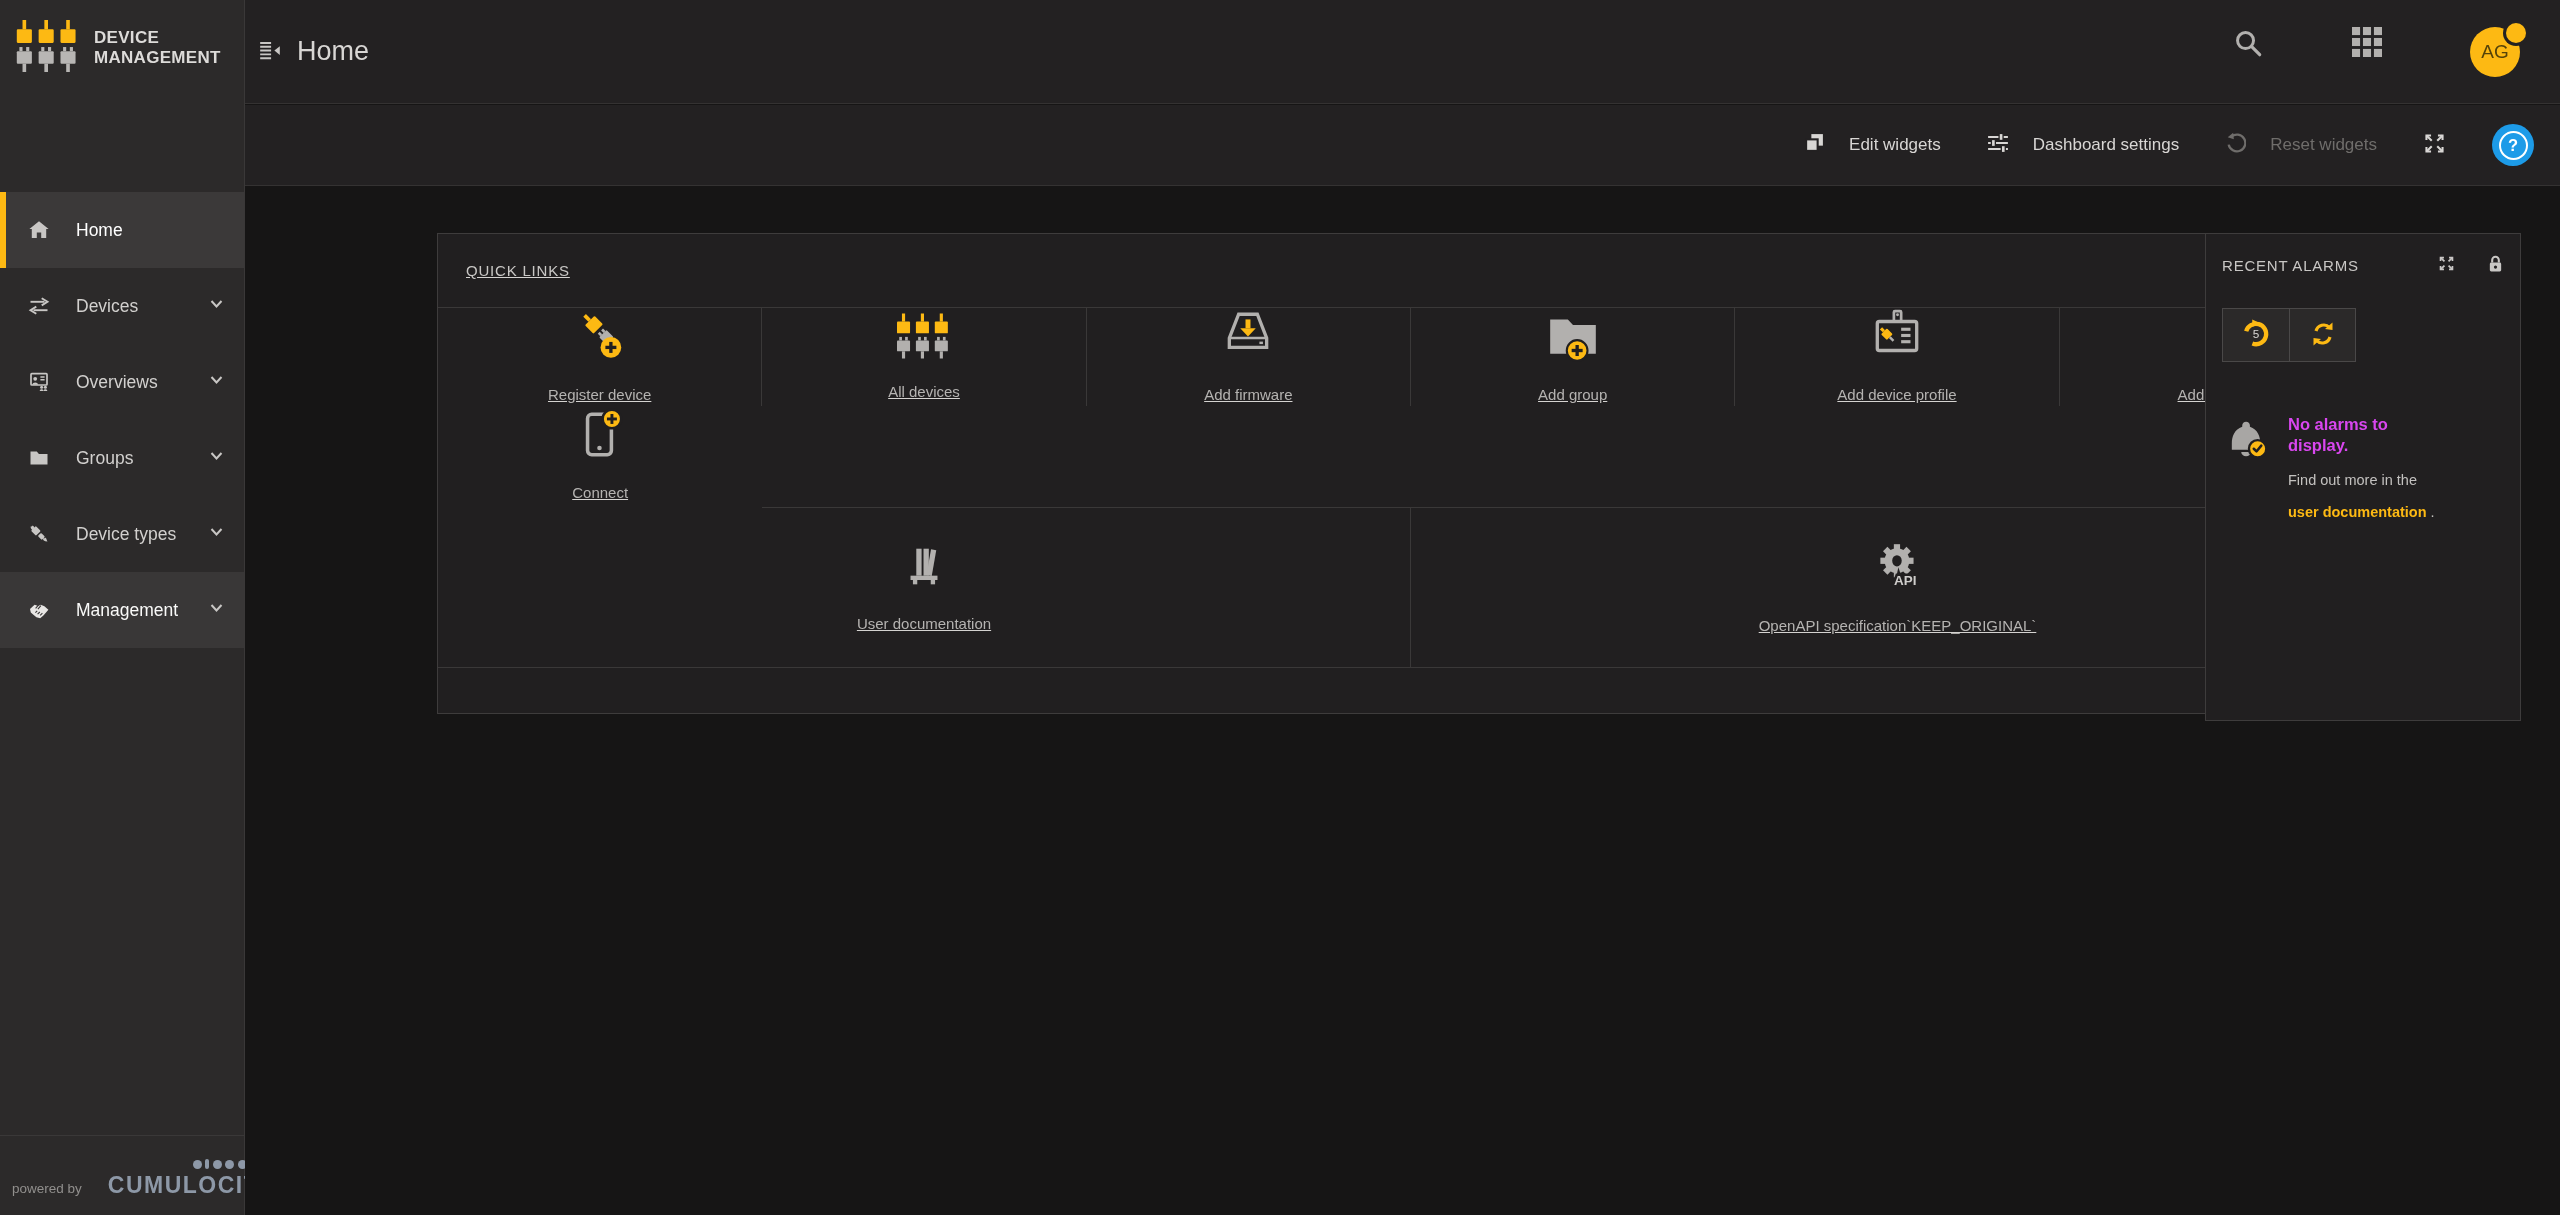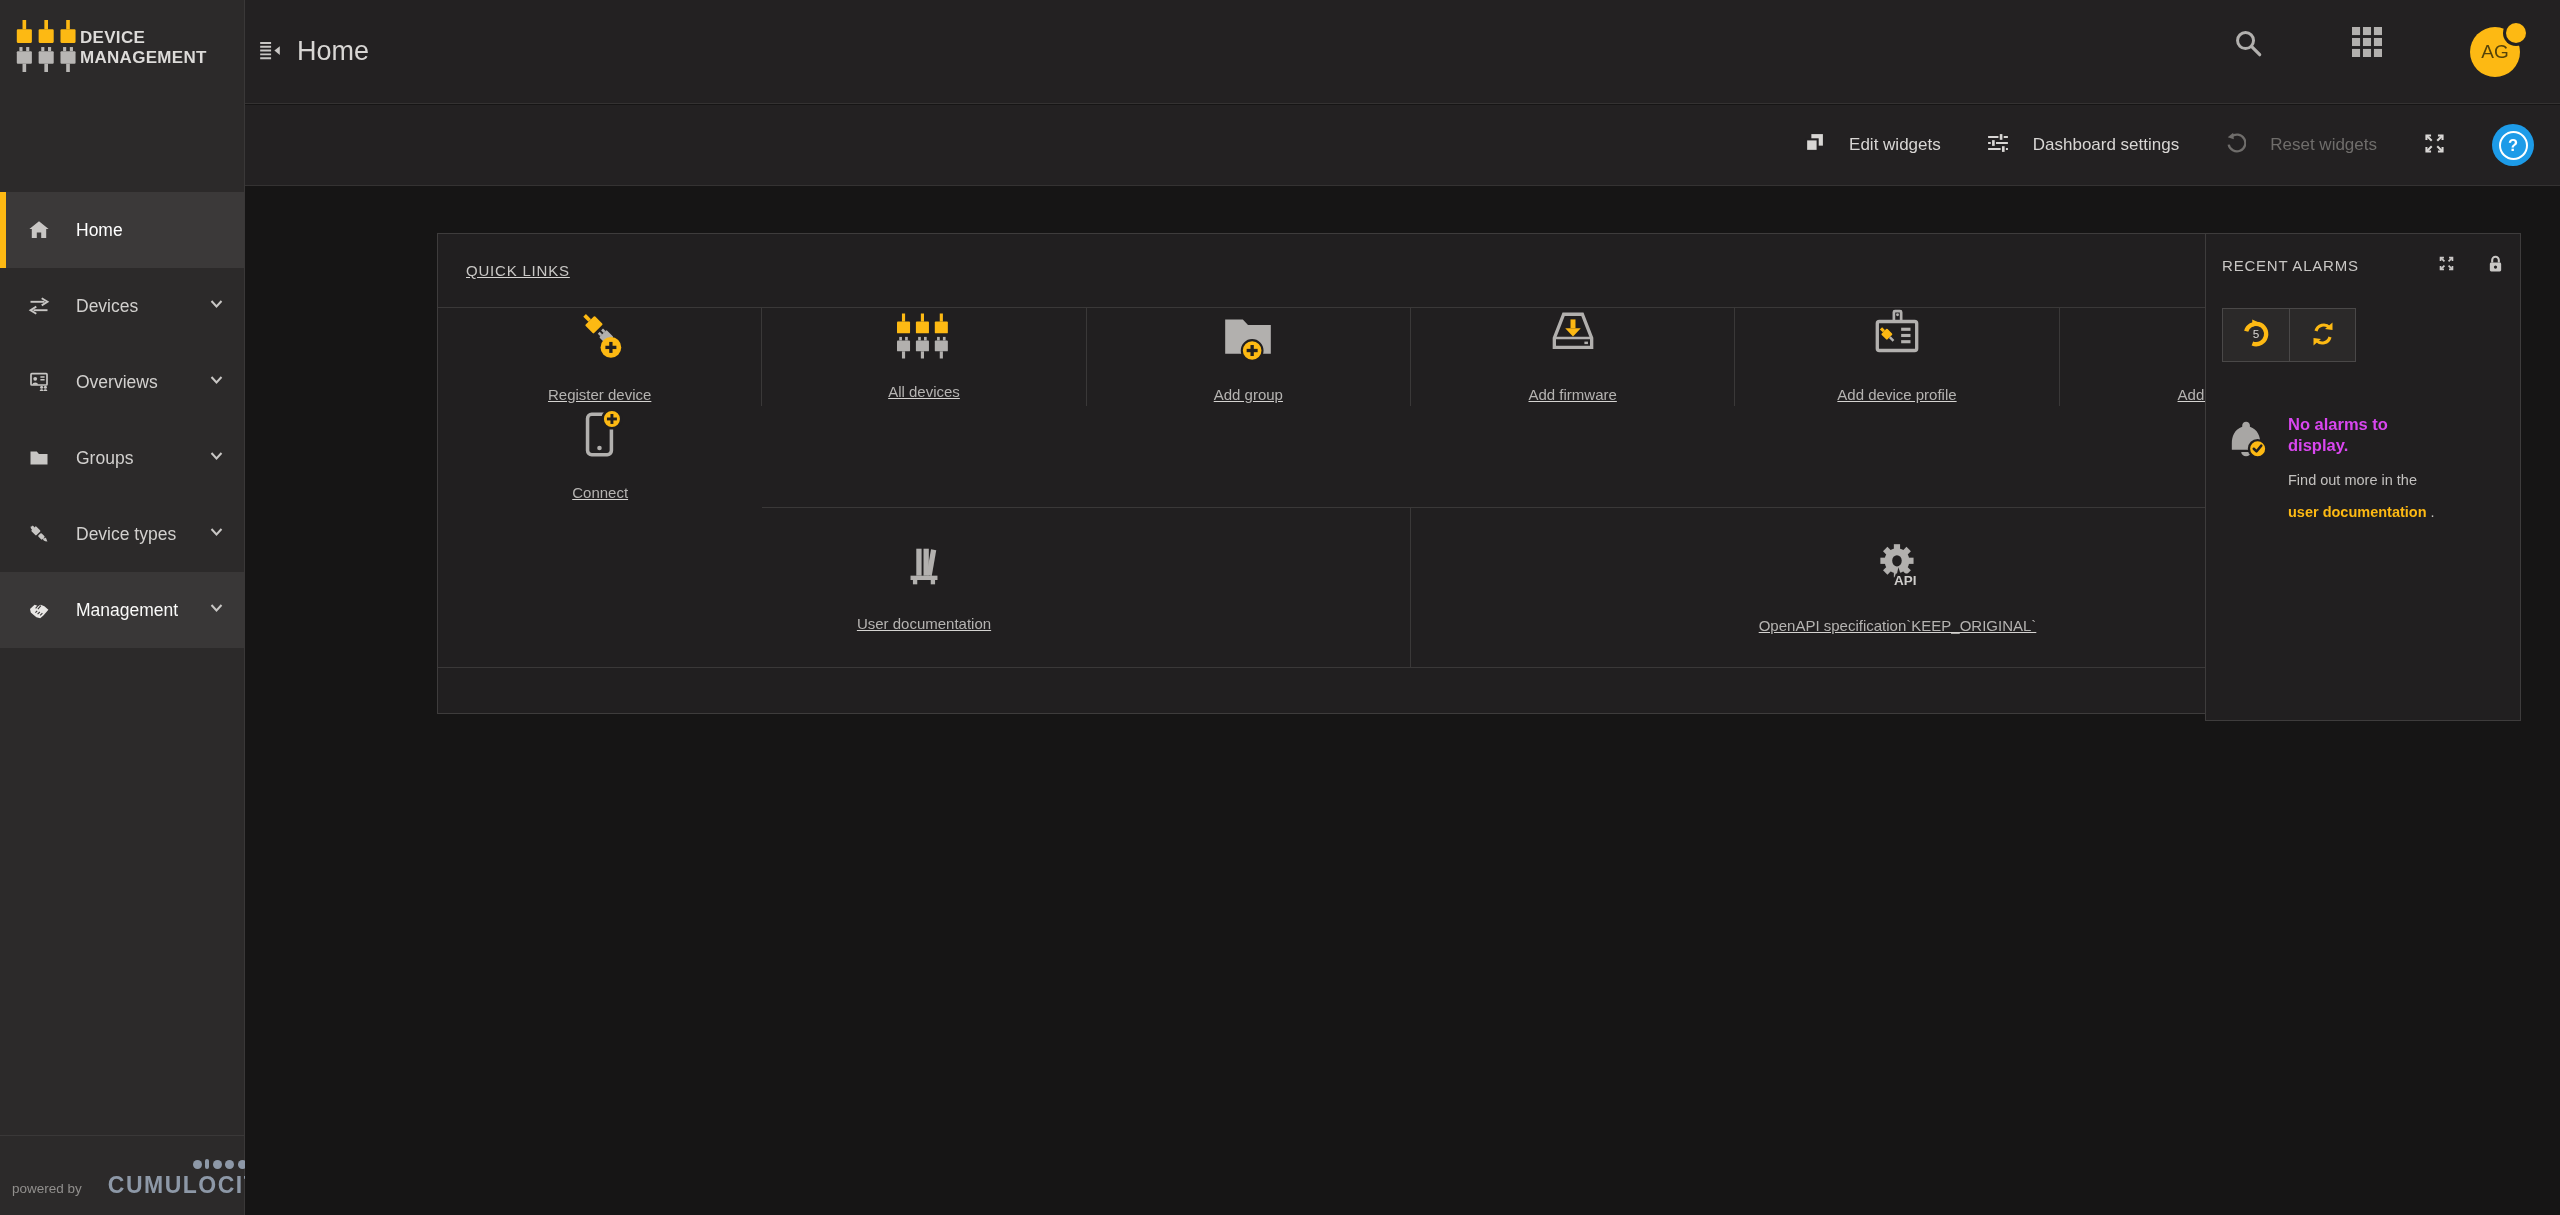--- a/index.html
+++ b/index.html
@@ -21,21 +21,21 @@
     background:var(--bg-main);
     color:var(--txt);
     position:relative;
   }
   
   .sidebar{
     position:absolute;left:0;top:0;bottom:0;width:245px;
     background:var(--bg-sidebar);
     border-right:1px solid var(--line);
   }
-  .brand{display:flex;align-items:center;padding:20px 10px 0 16px;}
+  .brand{display:flex;align-items:center;gap:14px;padding:20px 10px 0 16px;}
   .brand-text{font-size:17px;font-weight:bold;color:#dddbd9;line-height:1.2;letter-spacing:.3px;}
   .nav{position:absolute;top:192px;left:0;right:0;}
   .nav-item{
     position:relative;height:76px;display:flex;align-items:center;
     padding-left:27px;cursor:pointer;
   }
   .nav-item .nav-icon{width:24px;display:flex;justify-content:center;}
   .nav-item .nav-label{margin-left:25px;font-size:17.5px;color:#d2d0ce;}
   .nav-item.active{background:#3b3939;border-left:6px solid var(--accent);padding-left:21px;}
   .nav-item.active .nav-label{color:#fff;}
@@ -431,40 +431,40 @@
                 <rect x="51" y="26" width="3" height="4"></rect>
                 <rect x="42" y="30" width="14.5" height="12" rx="1"></rect>
                 <rect x="47.5" y="42" width="3.5" height="8"></rect>
             </g>
           </svg>
         </span>
         <span class="ql-label">All devices</span>
       </div>
       <div class="ql-card">
         <span>
-          <svg width="56" height="56" viewBox="0 0 54 54">
-            <path d="M5 11 h17 l5 5.5 h22 V44 H5 Z" fill="#b2b0ae"></path>
-            <circle cx="31" cy="41" r="10" fill="#fdb913" stroke="#211f20" stroke-width="2"></circle>
-            <rect x="25.7" y="39.4" width="10.6" height="3.2" fill="#211f20"></rect>
-            <rect x="29.4" y="35.7" width="3.2" height="10.6" fill="#211f20"></rect>
-          </svg>
-        </span>
-        <span class="ql-label">Add group</span>
-      </div>
-      <div class="ql-card">
-        <span>
           <svg width="56" height="56" viewBox="0 0 54 54" fill="none">
             <path d="M18 6 H36 L45 29 V38 H9 V29 Z" stroke="#b2b0ae" stroke-width="3.2"></path>
             <path d="M9 29 H45" stroke="#b2b0ae" stroke-width="2.4"></path>
             <rect x="38" y="32.4" width="3.4" height="2.4" fill="#b2b0ae"></rect>
             <rect x="24.6" y="11" width="4.8" height="8.5" fill="#fdb913"></rect>
             <polygon points="19.5,19.5 34.5,19.5 27,27.5" fill="#fdb913"></polygon>
           </svg>
         </span>
         <span class="ql-label">Add firmware</span>
+      </div>
+      <div class="ql-card">
+        <span>
+          <svg width="56" height="56" viewBox="0 0 54 54">
+            <path d="M5 11 h17 l5 5.5 h22 V44 H5 Z" fill="#b2b0ae"></path>
+            <circle cx="31" cy="41" r="10" fill="#fdb913" stroke="#211f20" stroke-width="2"></circle>
+            <rect x="25.7" y="39.4" width="10.6" height="3.2" fill="#211f20"></rect>
+            <rect x="29.4" y="35.7" width="3.2" height="10.6" fill="#211f20"></rect>
+          </svg>
+        </span>
+        <span class="ql-label">Add group</span>
       </div>
       <div class="ql-card">
         <span>
           <svg width="56" height="56" viewBox="0 0 54 54" fill="none">
             <rect x="24" y="3" width="7" height="10" rx="1" stroke="#b2b0ae" stroke-width="2.6"></rect>
             <circle cx="27.5" cy="6.5" r="1.4" fill="#b2b0ae"></circle>
             <rect x="8" y="13" width="38" height="28" rx="2" stroke="#b2b0ae" stroke-width="3.2"></rect>
             <g transform="rotate(-45 19 27)">
               <rect x="17.5" y="16.5" width="3" height="4" fill="#fdb913"></rect>
               <rect x="15" y="20.5" width="8" height="8" rx="1" fill="#fdb913"></rect>

